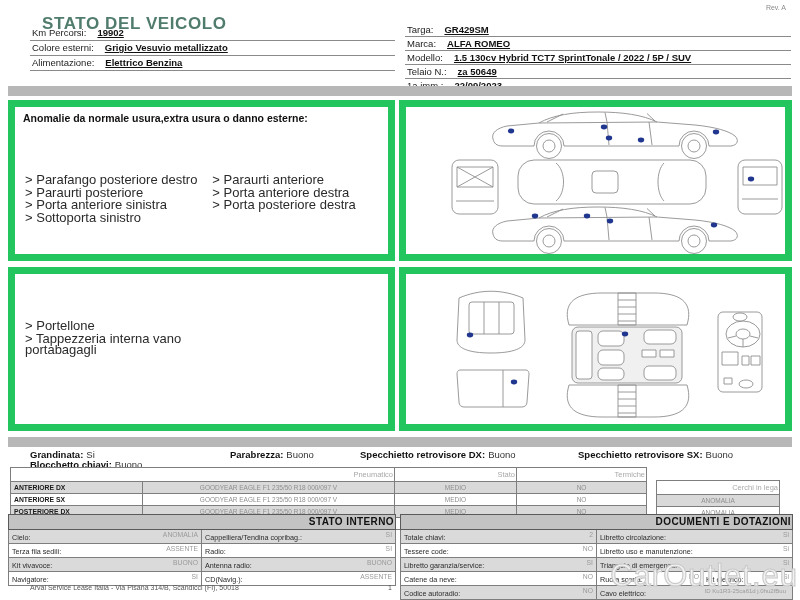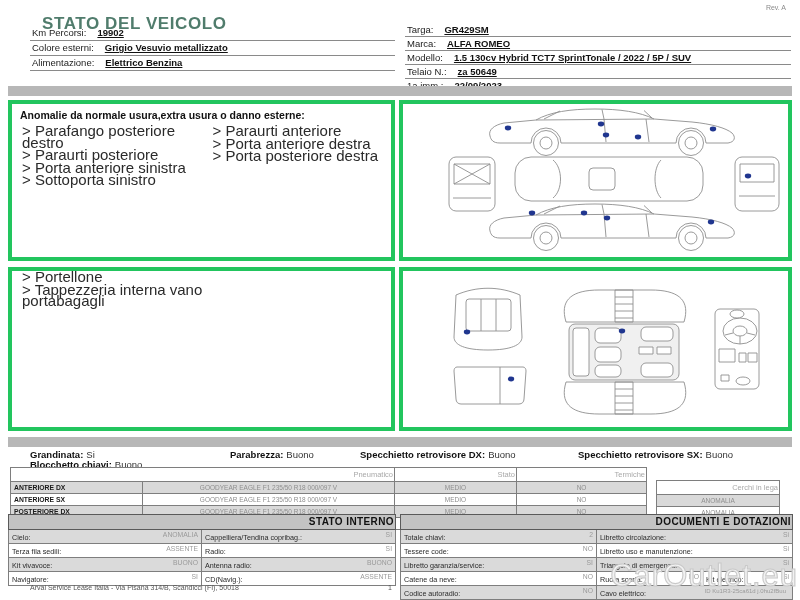--- a/index.html
+++ b/index.html
@@ -5,23 +5,23 @@
   html,body{margin:0;padding:0;background:#fff;font-family:"Liberation Sans",sans-serif;}
   .page{position:relative;width:800px;height:600px;background:#fff;overflow:hidden;}
   .rev{position:absolute;top:4px;right:14px;font-size:7px;color:#8a8a8a;}
   .title{position:absolute;top:2px;left:30px;margin:12px;font-size:17px;font-weight:bold;color:#507c6c;letter-spacing:.6px;}
   .info-left{position:absolute;left:30px;top:26px;width:365px;}
   .info-right{position:absolute;left:405px;top:23px;width:386px;}
   .irow{font-size:9.5px;color:#222;border-bottom:1px solid #8a8a8a;padding:1px 0 1px 2px;white-space:nowrap;height:11px;line-height:11px;overflow:hidden;}
   .info-left .irow{height:12px;line-height:12px;}
   .irow b{margin-left:11px;font-weight:bold;color:#111;text-decoration:underline;}
   .graybar{position:absolute;left:8px;width:784px;height:10px;background:#b7b7b7;}
-  .panel{position:absolute;border:4px solid #22c55e;background:#fff;box-sizing:border-box;}
+  .panel{position:absolute;border:7px solid #22c55e;background:#fff;box-sizing:border-box;}
   .panel-title{font-weight:bold;font-size:10.5px;color:#111;padding:5px 0 4px 8px;}
-  .alist{display:flex;padding-left:10px;font-size:15px;color:#2a2a2a;line-height:11.5px;}
+  .alist{display:flex;padding-left:10px;font-size:13px;color:#2a2a2a;line-height:11.5px;margin-top:46px;}
   .acol1{width:192px;}
   .acol2{width:180px;}
   .aitem::before{content:"> ";}
   .aitem{margin-bottom:1px;}
   .sumitem{position:absolute;font-size:9.5px;color:#333;white-space:nowrap;}
   .sumitem b{font-weight:bold;color:#111;margin-right:3px;}
   table{border-collapse:collapse;table-layout:fixed;background:#fff;}
   .ttable td{border:1px solid #7e7e7e;overflow:hidden;white-space:nowrap;box-sizing:border-box;}
   .ttable .hdr td{color:#a9a9a9;font-size:7.5px;text-align:right;height:11px;line-height:11px;}
   .ttable .r td{height:9px;line-height:9px;font-size:6.5px;color:#8f8f8f;text-align:center;}

